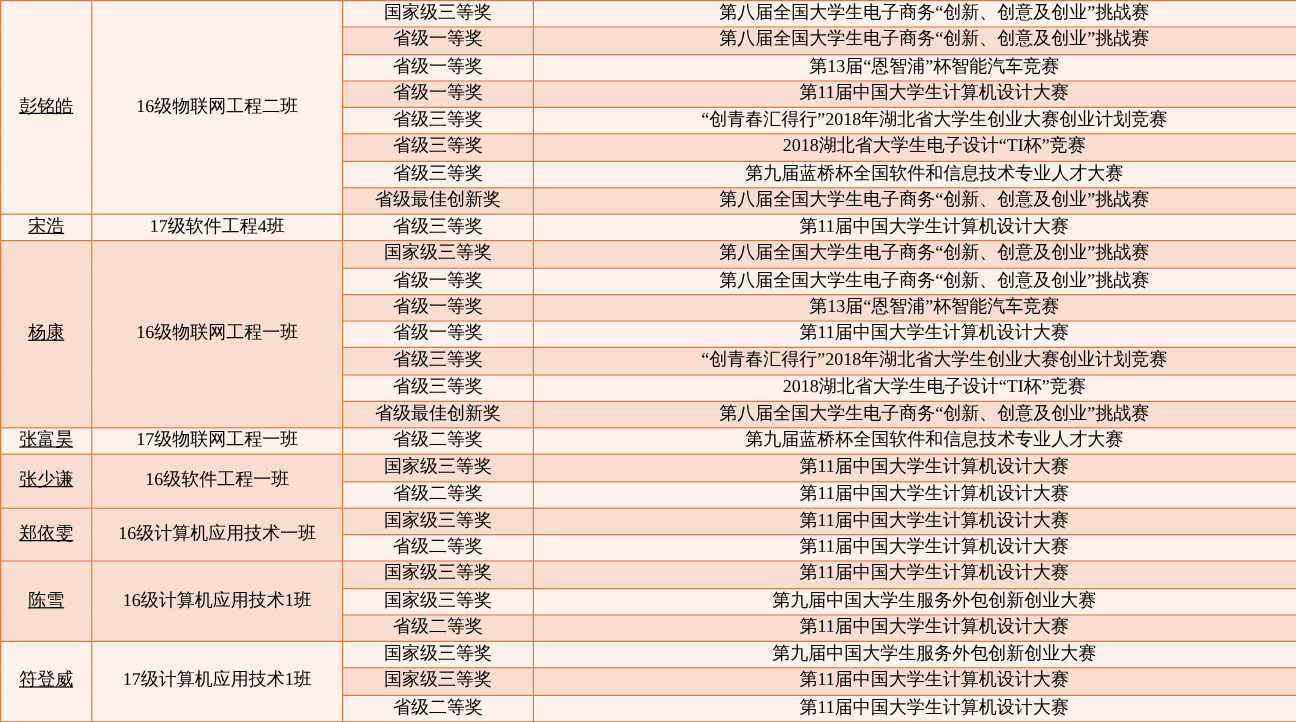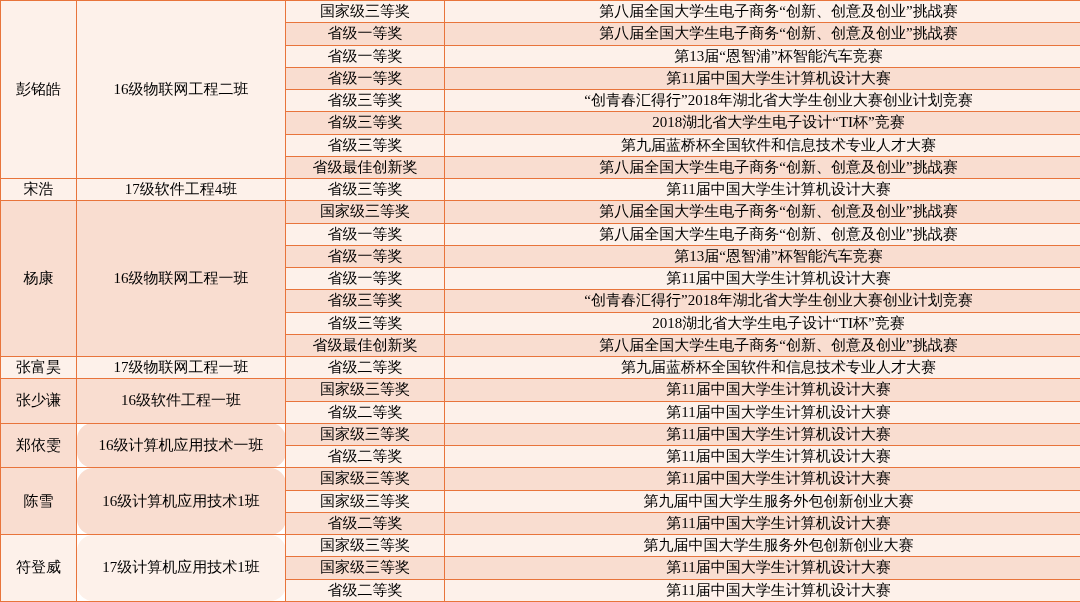--- a/index.html
+++ b/index.html
@@ -23,32 +23,31 @@
     border: 1px solid #E8743B;
     font-size: 15px;
     line-height: 1.15;
     color: #000000;
     padding: 2px 4px;
     text-align: center;
     vertical-align: middle;
     white-space: nowrap;
     overflow: hidden;
   }
-  td.col-name   { width: 67px; }
+  td.col-name   { width: 67px; text-decoration: underline; }
   td.col-class  { width: 200px; }
   td.col-level  { width: 150px; }
   td.col-comp   { width: 659px; }
 
   tr.band-a td { background: #FDF1EA; }
   tr.band-b td { background: #F9DDD0; }
 
   td.wrap {
     white-space: normal;
     line-height: 1.15;
-    border-radius: 16px;
   }
 </style>
 </head>
 <body>
 
 <table id="award-table">
   <tbody>
       <tr class="band-a">
         <td class="col-name" rowspan="8">彭铭皓</td>
         <td class="col-class" rowspan="8">16级物联网工程二班</td>

